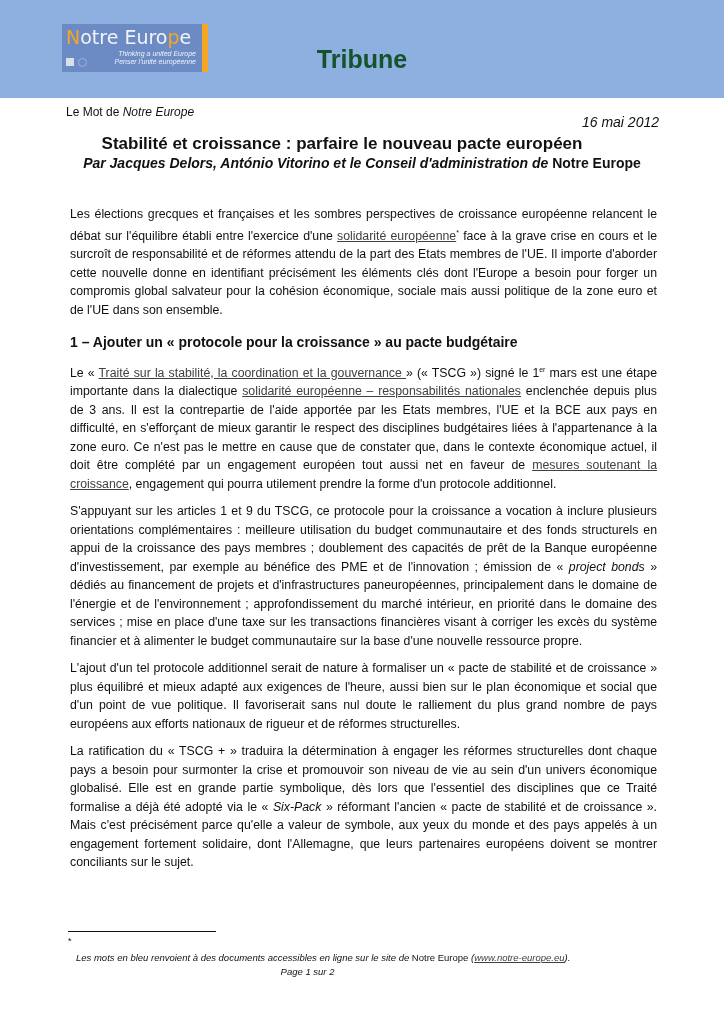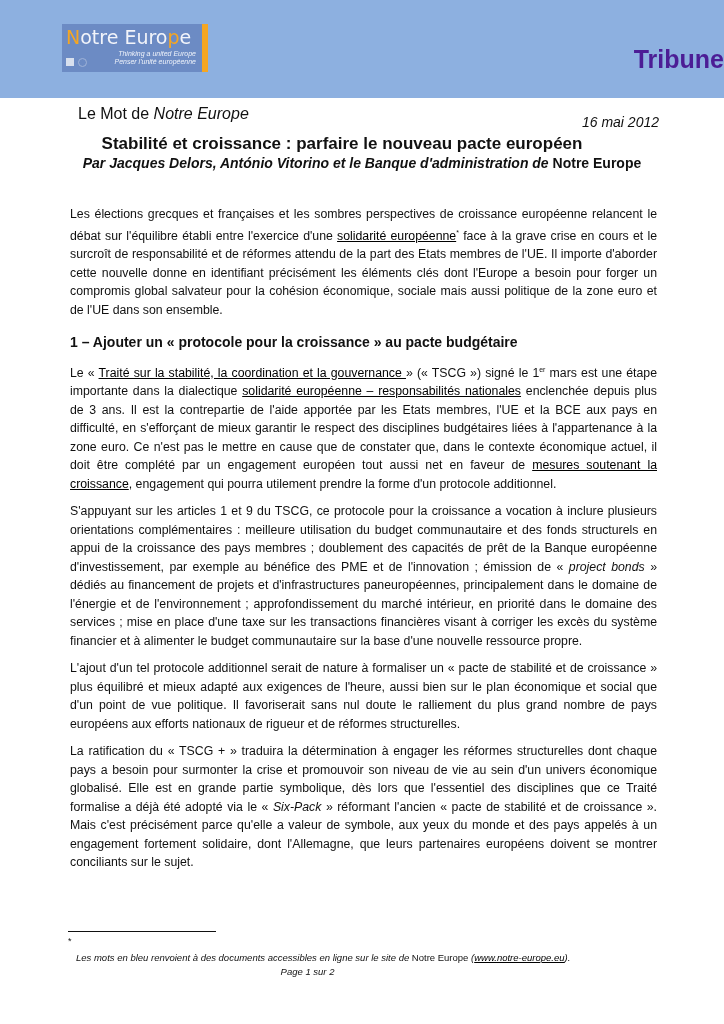--- a/index.html
+++ b/index.html
@@ -26,35 +26,35 @@
     font-family: "DejaVu Sans", sans-serif; line-height: 22px;
   }
   .logo-name .acc { color: #f5a623; }
   .logo-tag {
     position: absolute; right: 6px; top: 26px; font-size: 7px; font-style: italic; color: #eef2fa;
     text-align: right; line-height: 8px;
   }
   .logo-sq { position: absolute; left: 4px; top: 34px; width: 8px; height: 8px; background: #d8e0ee; }
   .logo-circ { position: absolute; left: 16px; top: 34px; width: 7px; height: 7px; border: 1px solid #9fb3d8; border-radius: 50%; }
   .header-title {
-    position: absolute; left: 0; width: 724px; top: 44px; text-align: right;
-    font-size: 25px; font-weight: bold; color: #4c1d95; line-height: 30px;
+    position: absolute; left: 0; width: 724px; top: 44px; text-align: center;
+    font-size: 25px; font-weight: bold; color: #14532d; line-height: 30px;
   }
-  .meta-left { position: absolute; left: 78px; top: 105px; font-size: 16px; }
+  .meta-left { position: absolute; left: 66px; top: 105px; font-size: 12px; }
   .meta-right { position: absolute; right: 65px; top: 114px; font-size: 14px; font-style: italic; }
   .doc-title { position: absolute; left: 0; width: 684px; top: 134px; text-align: center; font-size: 17px; font-weight: bold; }
   .doc-sub { position: absolute; left: 0; width: 724px; top: 155px; text-align: center; font-size: 14px; font-weight: bold; font-style: italic; }
   .doc-sub .up { font-style: normal; }
   .body-text {
     position: absolute; left: 70px; width: 587px; top: 205px;
     font-size: 12.3px; line-height: 18.5px; text-align: justify;
   }
   .body-text p { margin: 0 0 9px 0; }
   .body-text h3 { margin: 14px 0 9px 0; font-size: 14px; font-weight: bold; }
-  a.link { color: #000000; text-decoration: underline; }
+  a.link { color: #404040; text-decoration: underline; }
   sup.star { font-size: 7px; vertical-align: super; }
   .fn-rule { position: absolute; left: 68px; top: 931px; width: 148px; border-top: 1.5px solid #111; }
   .fn-star { position: absolute; left: 68px; top: 936px; font-size: 9px; }
   .fn-text { position: absolute; left: 76px; top: 944px; font-size: 9.5px; font-style: italic; margin-top: 8px; }
   .fn-text .up { font-style: normal; }
   .page-num { position: absolute; left: 0; width: 615px; top: 966px; text-align: center; font-size: 9.5px; font-style: italic; }
 </style>
 </head>
 <body>
 
@@ -69,21 +69,21 @@
     </div>
     <div class="logo-bar"></div>
   </div>
   <div class="header-title">Tribune</div>
 </div>
 
 <div class="meta-left"><span>Le Mot de </span><i>Notre Europe</i></div>
 <div class="meta-right">16 mai 2012</div>
 
 <div class="doc-title">Stabilité et croissance : parfaire le nouveau pacte européen</div>
-<div class="doc-sub"><span>Par Jacques Delors, António Vitorino et le Banque d'administration de </span><span class="up">Notre Europe</span></div>
+<div class="doc-sub"><span>Par Jacques Delors, António Vitorino et le Conseil d'administration de </span><span class="up">Notre Europe</span></div>
 
 <div class="body-text">
   <p><span>Les élections grecques et françaises et les sombres perspectives de croissance européenne relancent le débat sur l'équilibre établi entre l'exercice d'une </span><a class="link" href="#">solidarité européenne</a><sup class="star">*</sup><span> face à la grave crise en cours et le surcroît de responsabilité et de réformes attendu de la part des Etats membres de l'UE. Il importe d'aborder cette nouvelle donne en identifiant précisément les éléments clés dont l'Europe a besoin pour forger un compromis global salvateur pour la cohésion économique, sociale mais aussi politique de la zone euro et de l'UE dans son ensemble.</span></p>
 
   <h3>1 – Ajouter un « protocole pour la croissance » au pacte budgétaire</h3>
   <p><span>Le « </span><a class="link" href="#">Traité sur la stabilité, la coordination et la gouvernance </a><span>» (« TSCG ») signé le 1</span><sup style="font-size:7px">er</sup><span> mars est une étape importante dans la dialectique </span><a class="link" href="#">solidarité européenne – responsabilités nationales</a><span> enclenchée depuis plus de 3 ans. Il est la contrepartie de l'aide apportée par les Etats membres, l'UE et la BCE aux pays en difficulté, en s'efforçant de mieux garantir le respect des disciplines budgétaires liées à l'appartenance à la zone euro. Ce n'est pas le mettre en cause que de constater que, dans le contexte économique actuel, il doit être complété par un engagement européen tout aussi net en faveur de </span><a class="link" href="#">mesures soutenant la croissance</a><span>, engagement qui pourra utilement prendre la forme d'un protocole additionnel.</span></p>
   <p><span>S'appuyant sur les articles 1 et 9 du TSCG, ce protocole pour la croissance a vocation à inclure plusieurs orientations complémentaires : meilleure utilisation du budget communautaire et des fonds structurels en appui de la croissance des pays membres ; doublement des capacités de prêt de la Banque européenne d'investissement, par exemple au bénéfice des PME et de l'innovation ; émission de « </span><i>project bonds</i><span> » dédiés au financement de projets et d'infrastructures paneuropéennes, principalement dans le domaine de l'énergie et de l'environnement ; approfondissement du marché intérieur, en priorité dans le domaine des services ; mise en place d'une taxe sur les transactions financières visant à corriger les excès du système financier et à alimenter le budget communautaire sur la base d'une nouvelle ressource propre.</span></p>
   <p>L'ajout d'un tel protocole additionnel serait de nature à formaliser un « pacte de stabilité et de croissance » plus équilibré et mieux adapté aux exigences de l'heure, aussi bien sur le plan économique et social que d'un point de vue politique. Il favoriserait sans nul doute le ralliement du plus grand nombre de pays européens aux efforts nationaux de rigueur et de réformes structurelles.</p>
 
   <p><span>La ratification du « TSCG + » traduira la détermination à engager les réformes structurelles dont chaque pays a besoin pour surmonter la crise et promouvoir son niveau de vie au sein d'un univers économique globalisé. Elle est en grande partie symbolique, dès lors que l'essentiel des disciplines que ce Traité formalise a déjà été adopté via le « </span><i>Six-Pack</i><span> » réformant l'ancien « pacte de stabilité et de croissance ». Mais c'est précisément parce qu'elle a valeur de symbole, aux yeux du monde et des pays appelés à un engagement fortement solidaire, dont l'Allemagne, que leurs partenaires européens doivent se montrer conciliants sur le sujet.</span></p>

